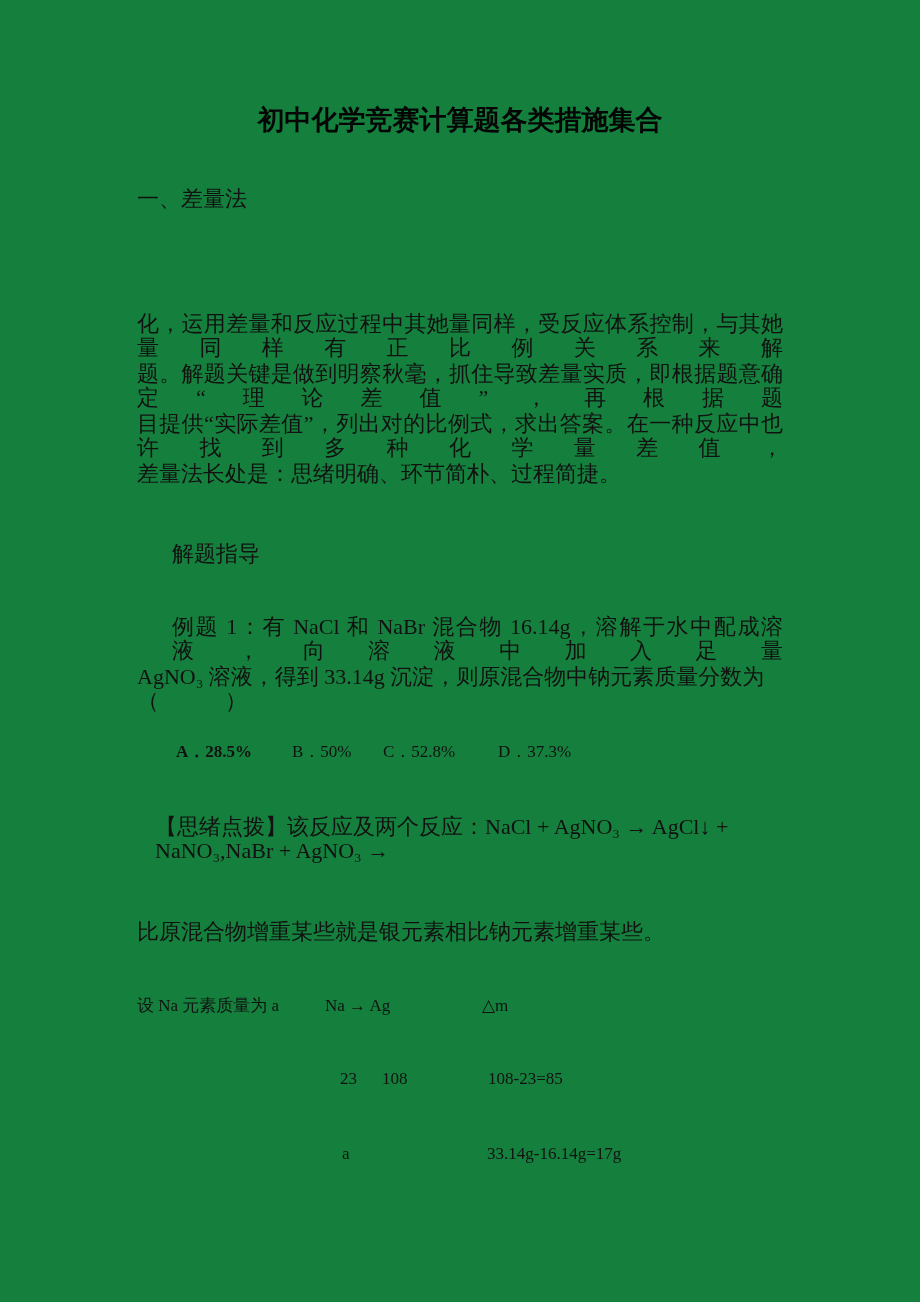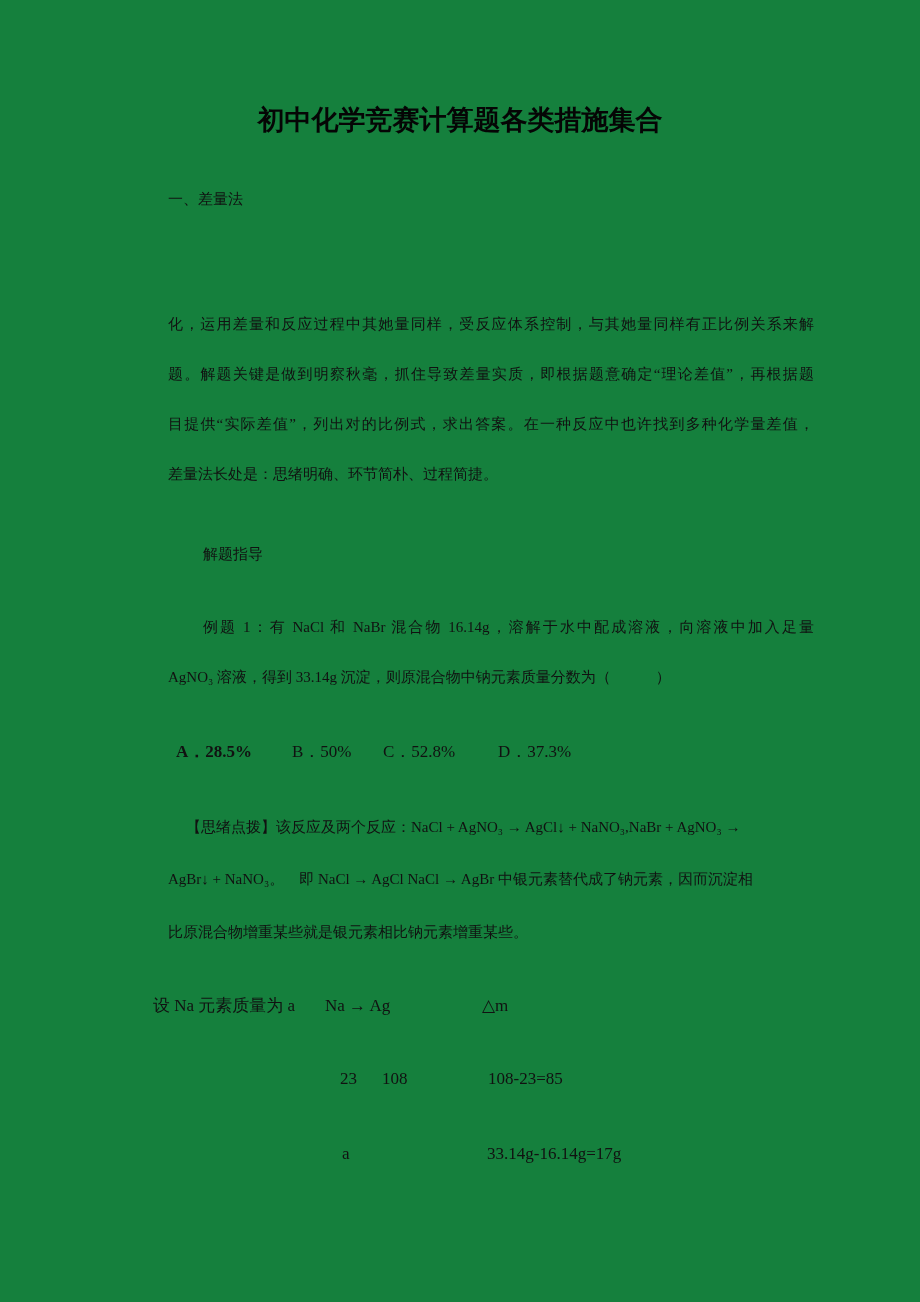--- a/index.html
+++ b/index.html
@@ -8,25 +8,24 @@
     position: relative;
     width: 920px;
     height: 1302px;
     background: #15803d;
     font-family: "Liberation Serif", "DejaVu Serif", serif;
     color: #111111;
     overflow: hidden;
   }
   .line {
     position: absolute;
-    font-size: 15px;
+    font-size: 22px;
     line-height: 24px;
     white-space: pre-wrap;
     color: #111111;
-    margin-left: 31px;
   }
   .col { left: 137px; width: 646px; }
   .indent { left: 172px; width: 611px; }
   .fit { text-align: justify; text-align-last: justify; }
   .doc-title {
     position: absolute;
     top: 103px;
     left: 137px;
     width: 646px;
     text-align: center;
@@ -58,25 +57,24 @@
   <div class="line col" style="top:665px;">AgNO₃ 溶液，得到 33.14g 沉淀，则原混合物中钠元素质量分数为（            ）</div>
 
   <div>
     <span class="tok" style="top:740px; left:176px;font-weight:bold;">A．28.5%</span>
     <span class="tok" style="top:740px; left:292px;">B．50%</span>
     <span class="tok" style="top:740px; left:383px;">C．52.8%</span>
     <span class="tok" style="top:740px; left:498px;">D．37.3%</span>
   </div>
 
   <div class="line" style="top:815px; left:155px; width:628px;">【思绪点拨】该反应及两个反应：NaCl + AgNO₃ → AgCl↓ + NaNO₃,NaBr + AgNO₃ →</div>
-  <div class="line col" style="top:867px;">AgBr↓ + NaNO₃。    即 NaCl → AgCl NaCl → AgBr 中银元素替代成了钠元素，因而沉淀相</div>
   <div class="line col" style="top:920px;">比原混合物增重某些就是银元素相比钠元素增重某些。</div>
 
   <div>
-    <span class="tok" style="top:994px; left:137px;margin-left:16px;">设 Na 元素质量为 a</span>
+    <span class="tok" style="top:994px; left:137px;">设 Na 元素质量为 a</span>
     <span class="tok" style="top:994px; left:325px;">Na → Ag</span>
     <span class="tok" style="top:994px; left:482px;">△m</span>
   </div>
 
   <div>
     <span class="tok" style="top:1067px; left:340px;">23</span>
     <span class="tok" style="top:1067px; left:382px;">108</span>
     <span class="tok" style="top:1067px; left:488px;">108-23=85</span>
   </div>
 

